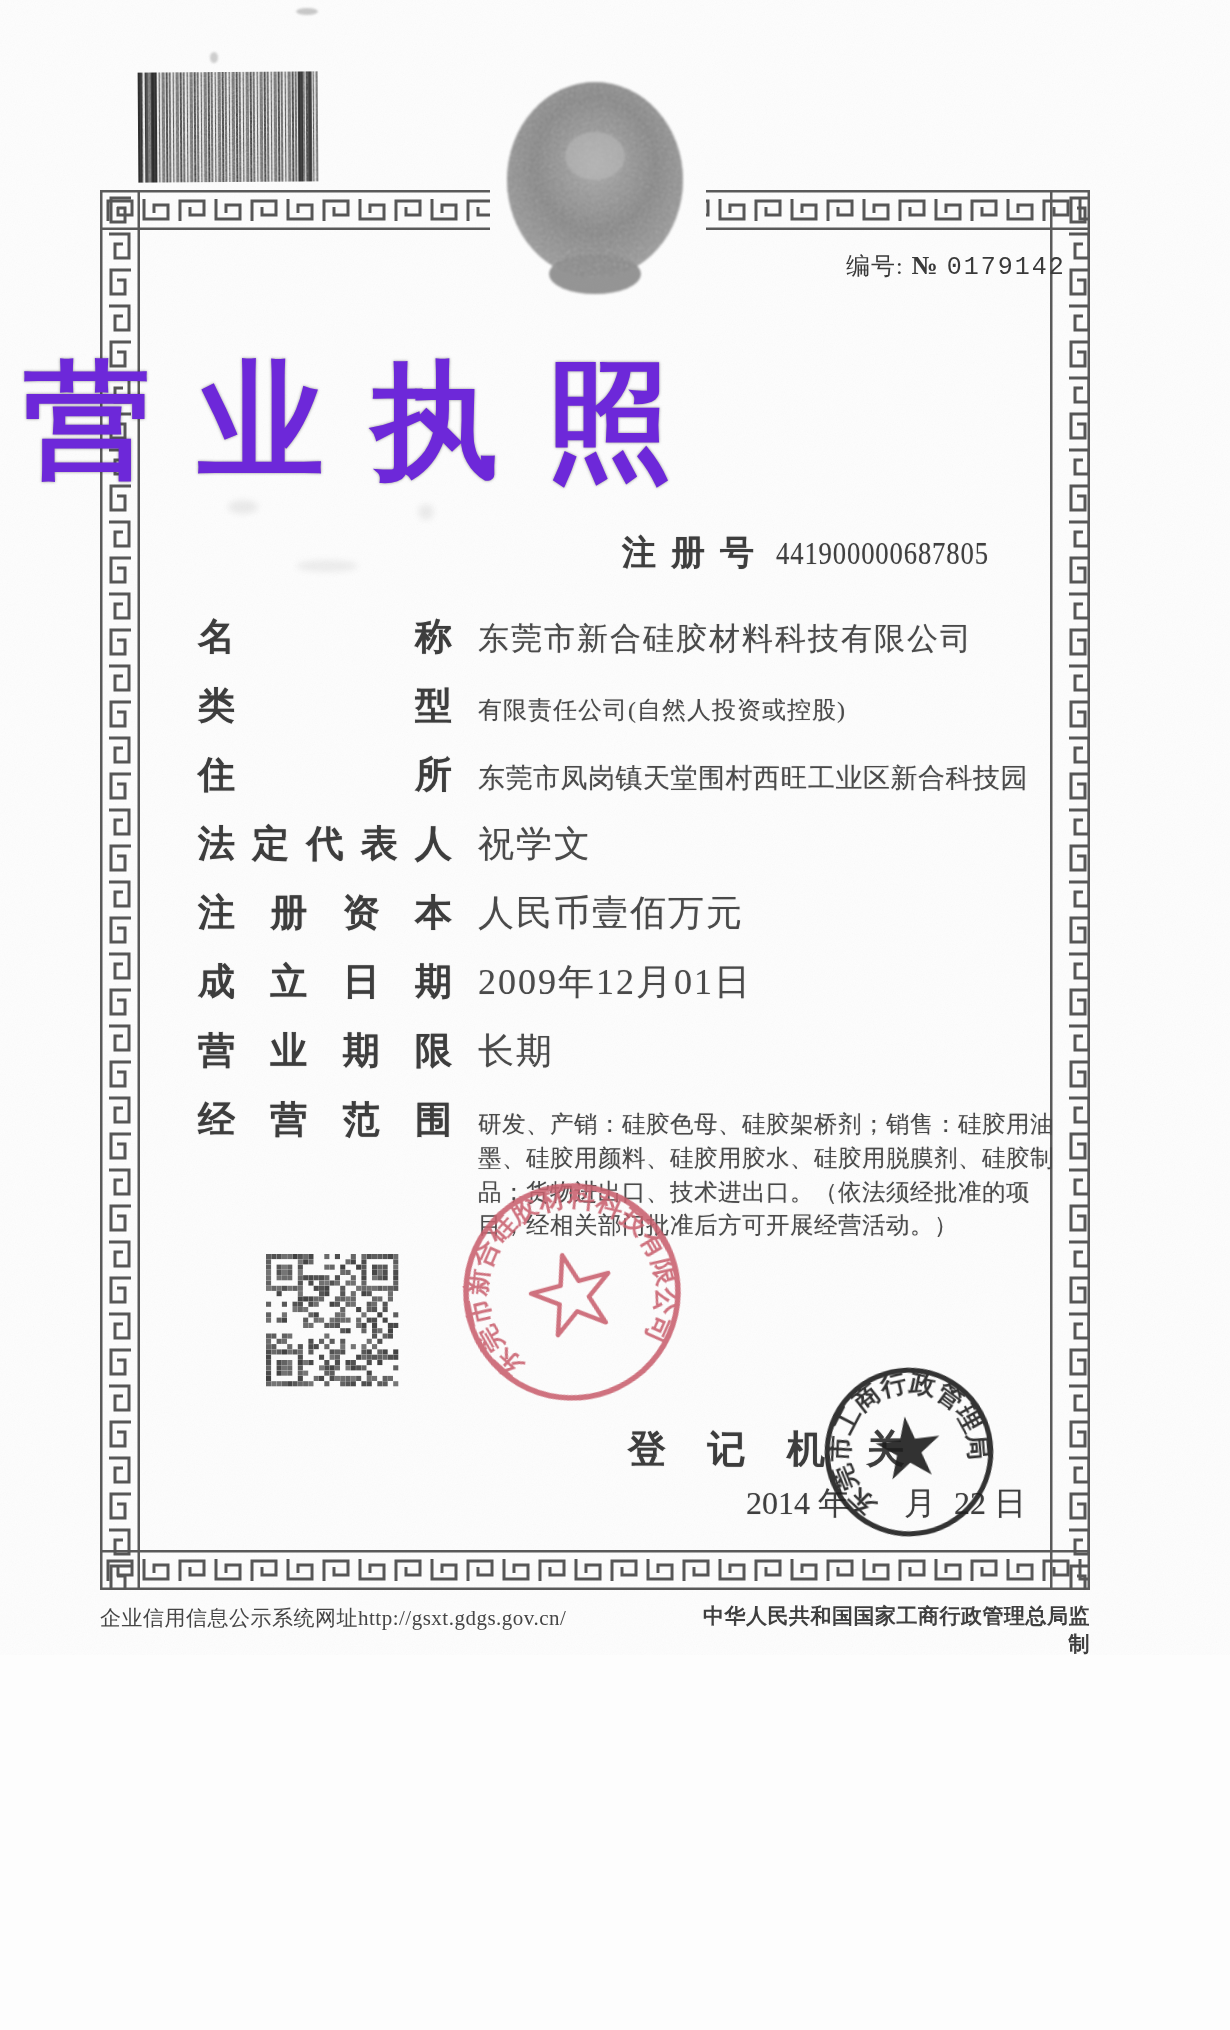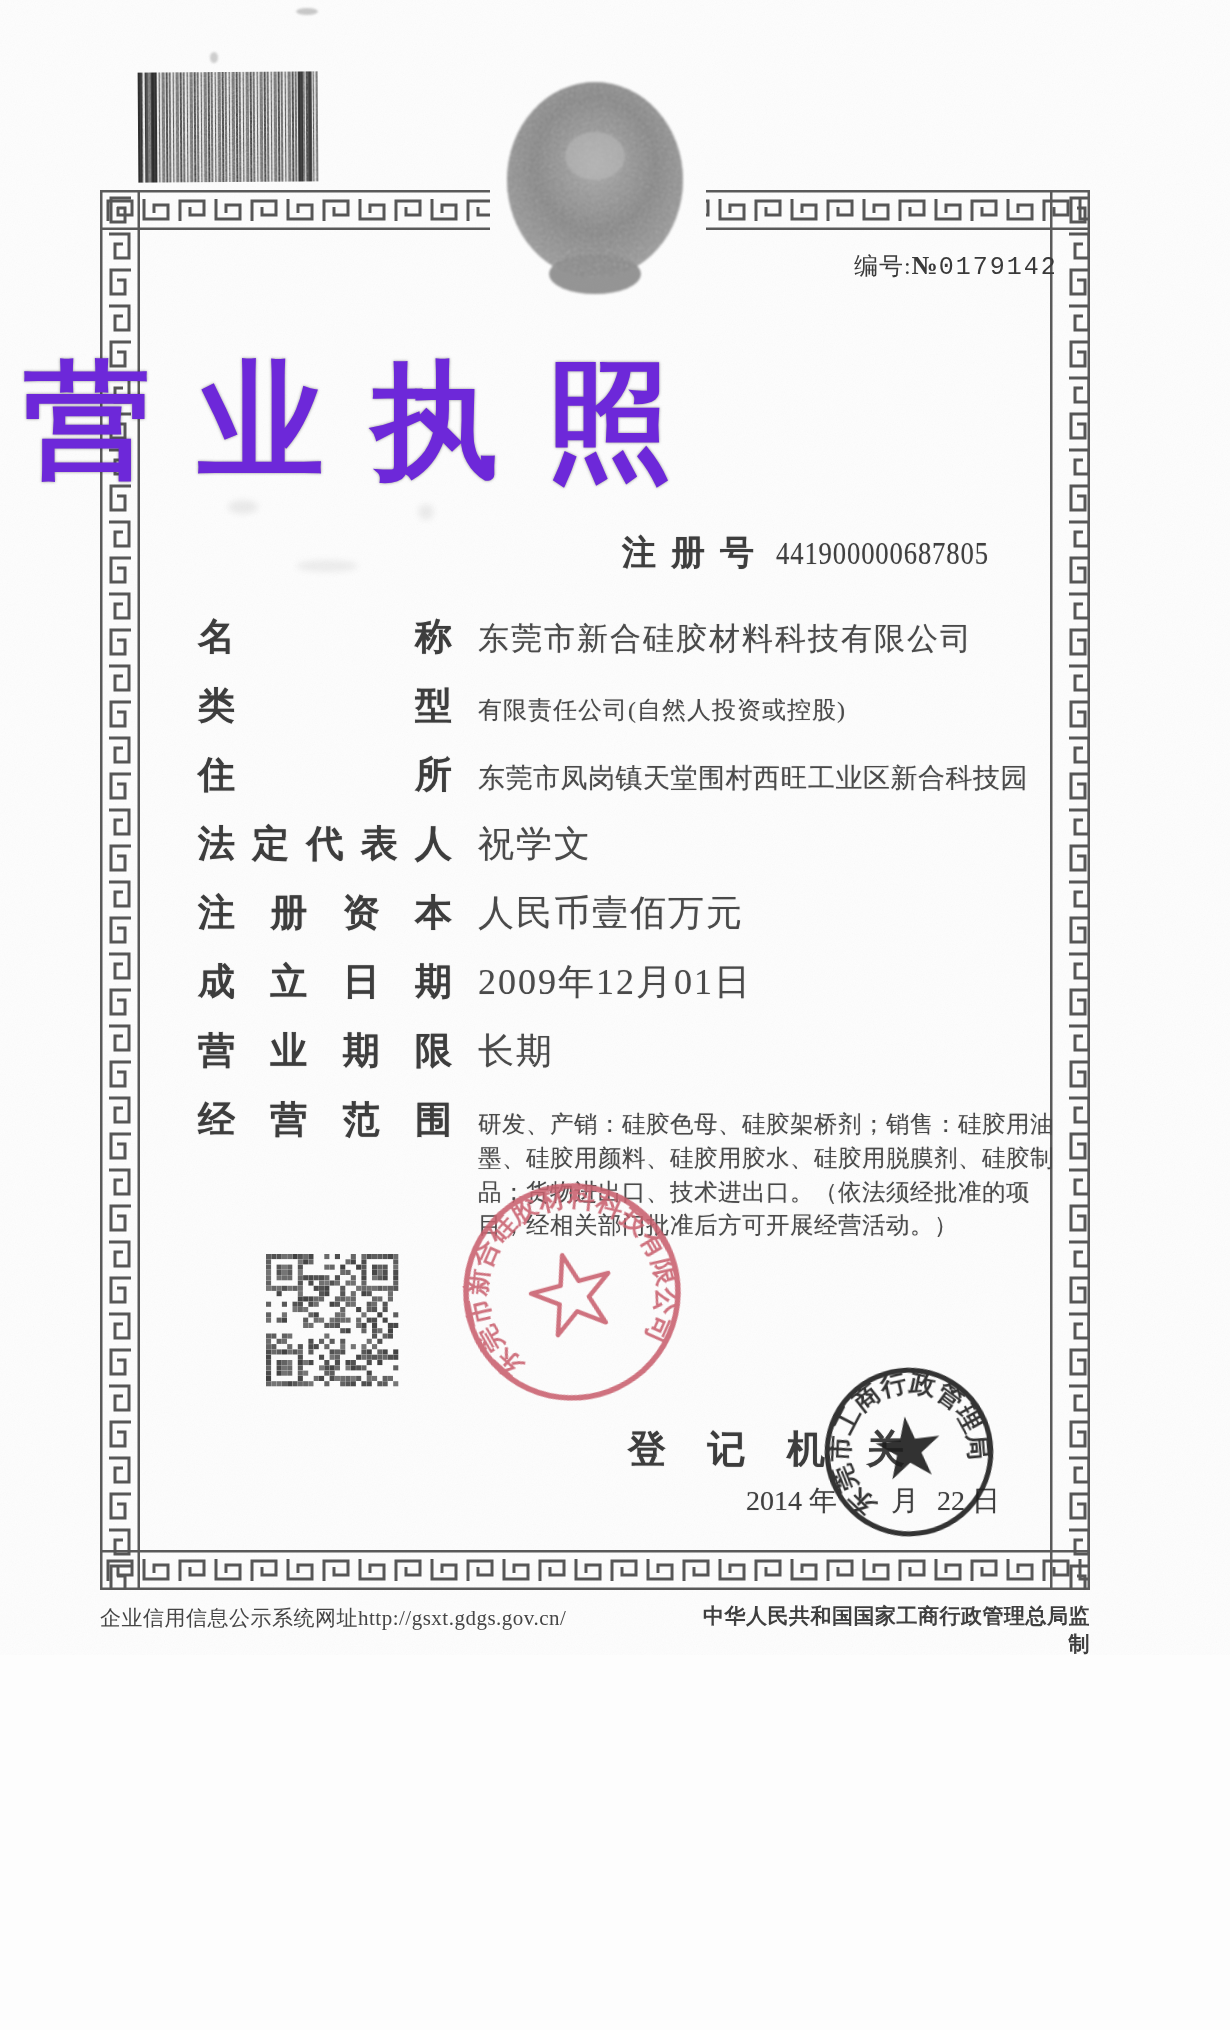--- a/index.html
+++ b/index.html
@@ -18,22 +18,22 @@
         rgba(55,55,55,.8) 3px 5px, rgba(215,215,215,.2) 5px 7px,
         rgba(35,35,35,.85) 7px 8px, rgba(170,170,170,.3) 8px 10px,
         rgba(60,60,60,.75) 10px 13px, rgba(200,200,200,.25) 13px 14px);
     filter:blur(.4px) contrast(1.05);transform:rotate(-.4deg);}
   .barcode svg{position:absolute;inset:0;}
 
   
   .emblem{left:500px;top:78px;}
 
   
-  .serial{left:846px;top:250px;display:flex;align-items:baseline;
-          font-size:24px;color:#3a3a3a;letter-spacing:1px;margin-left:8px;}
+  .serial{left:846px;top:250px;display:flex;align-items:baseline;gap:8px;
+          font-size:24px;color:#3a3a3a;letter-spacing:1px;}
   .serial .numero{font-weight:bold;font-size:26px;}
   .serial .num{font-family:Liberation Mono, monospace;font-size:25px;letter-spacing:2px;}
 
   
   .title{left:0;top:338px;width:1186px;text-align:left;font-size:126px;font-weight:bold;
          letter-spacing:48px;margin-left:24px;color:#6d28d9;
          text-shadow:0 0 3px rgba(45,45,45,.55);white-space:nowrap;}
 
   
   .regrow{left:622px;top:530px;display:flex;align-items:baseline;}
@@ -53,21 +53,21 @@
           text-shadow:0 0 1px rgba(70,70,70,.35);}
   .frow.name  .fvalue{font-size:31px;letter-spacing:2px;}
   .frow.type  .fvalue{font-size:24px;letter-spacing:1px;}
   .frow.address .fvalue{font-size:27px;letter-spacing:0.5px;}
   .frow.scope{min-height:0;}
   .frow.scope .fvalue{font-size:23.5px;line-height:1.44;width:584px;letter-spacing:0.5px;}
 
   
   .registrar{left:628px;top:1424px;font-size:38px;font-weight:bold;letter-spacing:16px;
              color:#3d3d3d;text-shadow:0 0 1px rgba(55,55,55,.5);white-space:nowrap;}
-  .issue-date{left:746px;top:1482px;display:flex;align-items:baseline;font-size:28px;
+  .issue-date{left:746px;top:1482px;display:flex;align-items:baseline;font-size:32px;
               color:#3f3f3f;text-shadow:0 0 1px rgba(60,60,60,.4);white-space:nowrap;}
   .issue-date .yr{margin-right:54px;}
   .issue-date .mo{margin-right:18px;}
 
   
   .company-seal{left:452px;top:1168px;transform:rotate(-15deg);opacity:.88;}
   .registrar-seal{left:817px;top:1360px;transform:rotate(-7deg);opacity:.9;}
   .seal-text{font-family:"Liberation Serif","DejaVu Serif",serif;font-weight:bold;}
 
   

